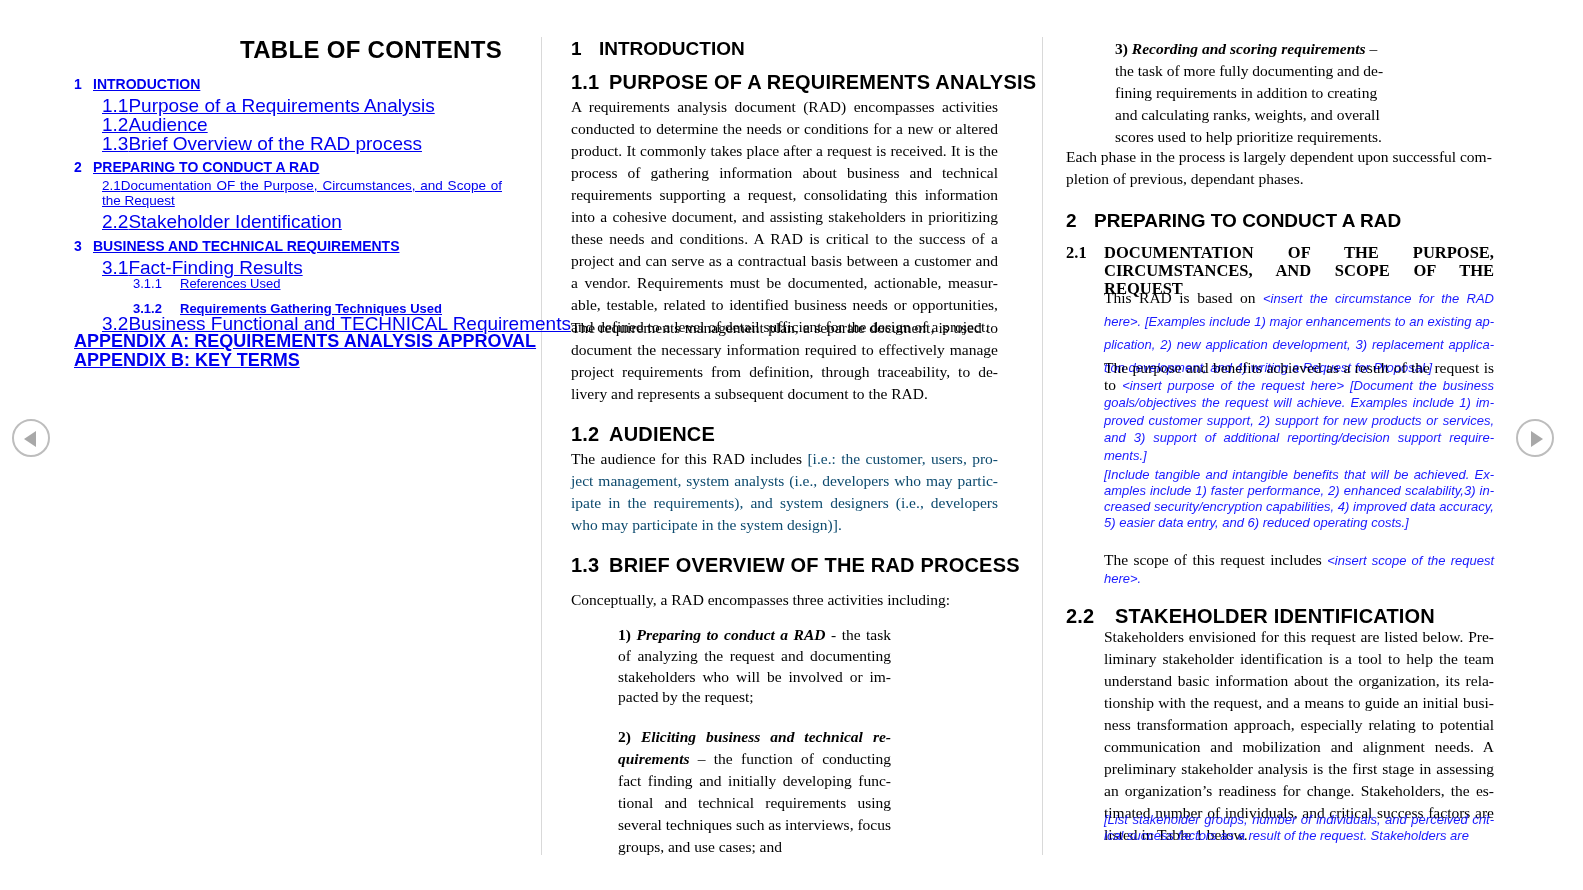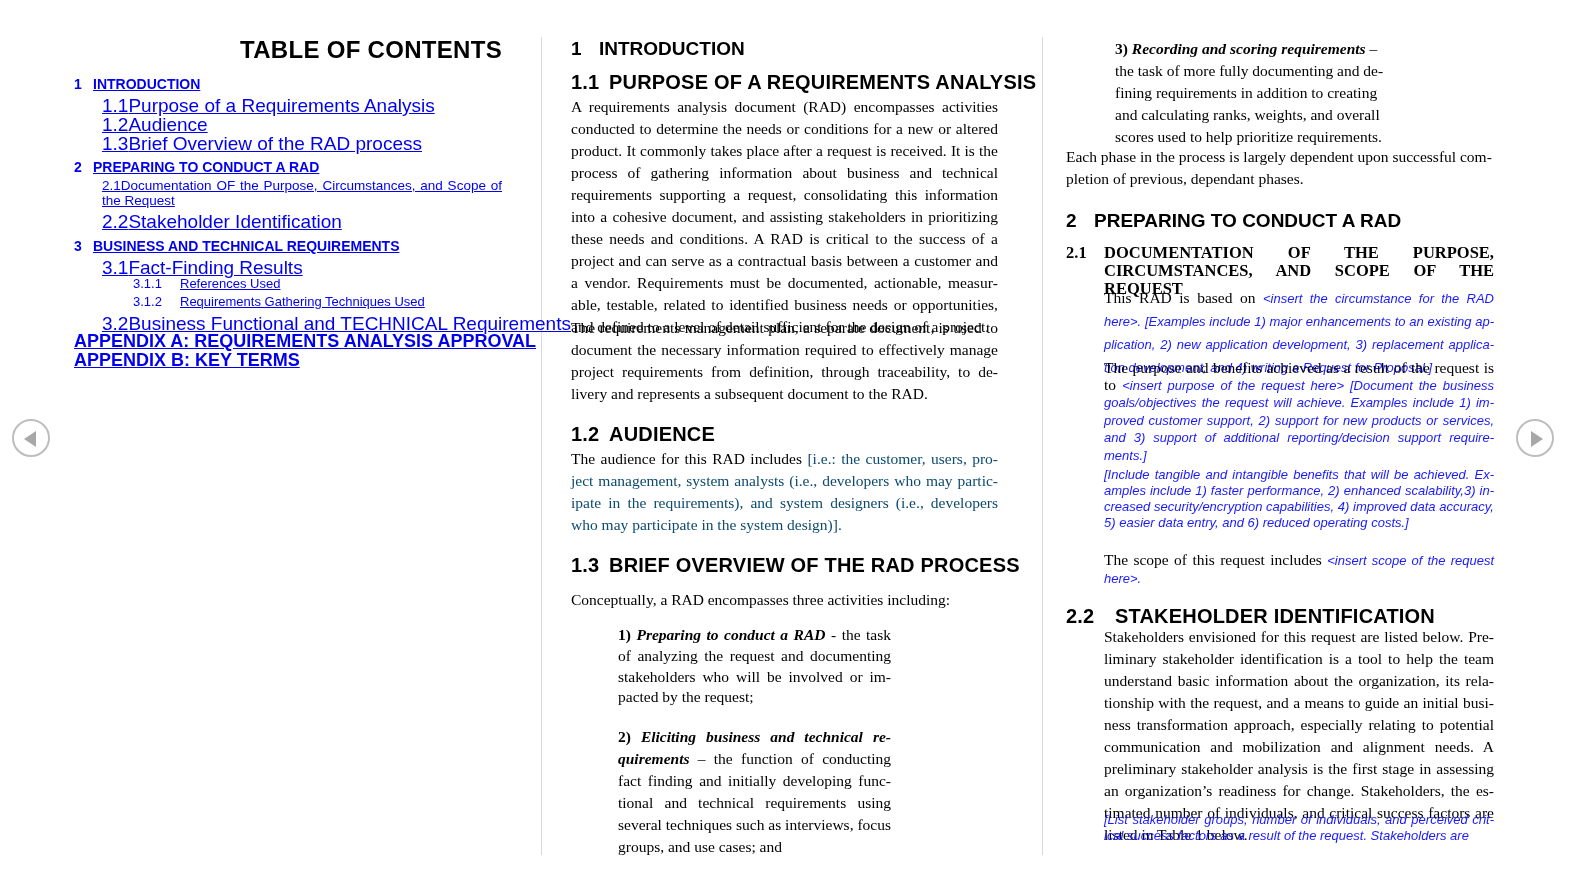--- a/index.html
+++ b/index.html
@@ -68,21 +68,21 @@
     <a class="toc-l2" style="top:114px;"><span>1.2</span><span>Audience</span></a>
     <a class="toc-l2" style="top:133px;"><span>1.3</span><span>Brief Overview of the RAD process</span></a>
 
     <a class="toc-l1" style="top:159px;"><span class="num">2</span><span>PREPARING TO CONDUCT A RAD</span></a>
     <a class="toc-wrap" style="top:178px;"><span>2.1</span><span>Documentation OF the Purpose, Circumstances, and Scope of the Request</span></a>
     <a class="toc-l2" style="top:211px;"><span>2.2</span><span>Stakeholder Identification</span></a>
 
     <a class="toc-l1" style="top:238px;"><span class="num">3</span><span>BUSINESS AND TECHNICAL REQUIREMENTS</span></a>
     <a class="toc-l2" style="top:257px;"><span>3.1</span><span>Fact-Finding Results</span></a>
     <a class="toc-l3" style="top:276px;"><span class="num">3.1.1</span><span>References Used</span></a>
-    <a class="toc-l3" style="top:294px;"><span class="num">3.1.2</span><span>Requirements Gathering Techniques Used</span></a>
+    <a class="toc-l3" style="top:301px;font-weight:bold;"><span class="num">3.1.2</span><span>Requirements Gathering Techniques Used</span></a>
     <a class="toc-l2" style="top:313px;"><span>3.2</span><span>Business Functional and TECHNICAL Requirements</span></a>
     <a class="toc-app" style="top:331px;"><span>APPENDIX A: REQUIREMENTS ANALYSIS APPROVAL</span></a>
     <a class="toc-app" style="top:350px;"><span>APPENDIX B: KEY TERMS</span></a>
   </div>
 
   <div class="page" style="left:571px; width:427px;">
     <div class="h1" style="top:38px; left:0;"><span class="num">1</span><span>INTRODUCTION</span></div>
     <div class="h2" style="top:71px; left:0;"><span class="num">1.1</span><span>PURPOSE OF A REQUIREMENTS ANALYSIS</span></div>
     <div class="para" style="top:96px; left:0; width:427px;">A requirements analysis document (RAD) encompasses activities conducted to determine the needs or conditions for a new or altered product.  It commonly takes place after a request is received.  It is the process of gathering information about business and technical requirements supporting a request, consolidating this information into a cohesive document, and assisting stakeholders in prioritizing these needs and conditions.  A RAD is critical to the success of a project and can serve as a contractual basis between a customer and a vendor.  Requirements must be documented, actionable, measur­able, testable, related to identified business needs or opportunities, and defined to a level of detail sufficient for the design of a project.</div>
     <div class="para" style="top:317px; left:0; width:427px;">The requirements management plan, a separate document, is used to document the necessary information required to effectively man­age project requirements from definition, through traceability, to de­livery and represents a subsequent document to the RAD.</div>

